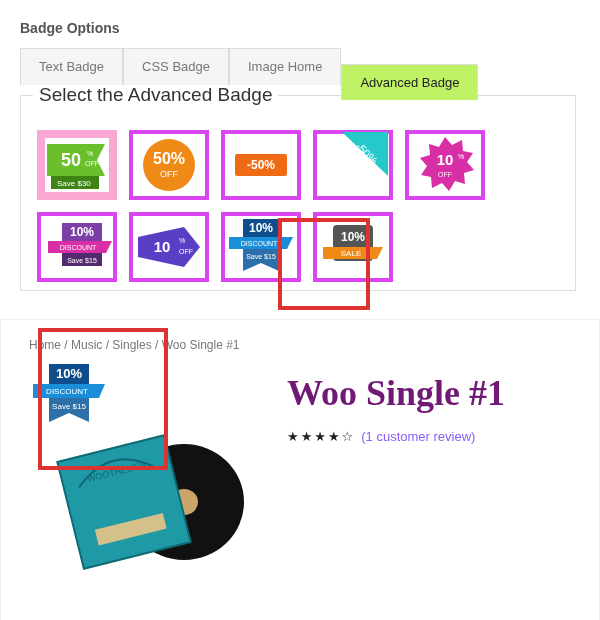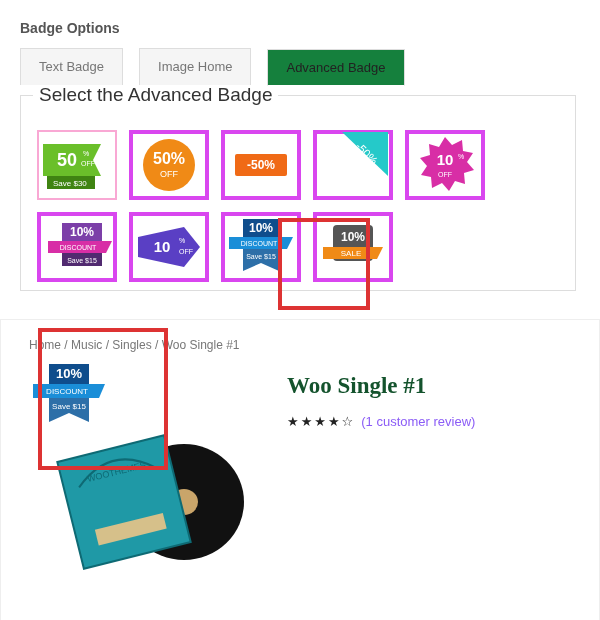--- a/index.html
+++ b/index.html
@@ -1,50 +1,51 @@
 <!DOCTYPE html>
 <html><head>
   <meta charset="utf-8">
   <style>
     *{box-sizing:border-box;margin:0;padding:0}
     body{font-family:-apple-system,Segoe UI,Arial,sans-serif;background:#fff;width:600px;height:620px;overflow:hidden}
     .admin-panel{padding:12px 24px 0 20px;background:#fff}
     .panel-title{font-size:14px;color:#555;font-weight:600;padding:8px 0 12px 0}
     .tabs{display:flex;gap:0;border-bottom:0}
-    .tab{padding:10px 18px;font-size:13px;color:#777;background:#f5f5f5;border:1px solid #ddd;border-bottom:none;cursor:pointer;margin-right:16px}
-    .tab.active{background:#15803d;color:#222;border-bottom:1px solid #fff;position:relative;top:1px}
+    .tab{padding:10px 18px;font-size:13px;color:#777;background:#f5f5f5;border:1px solid #ddd;border-bottom:none;cursor:pointer;margin-right:0}
+    .tab.active{background:#bef264;color:#222;border-bottom:1px solid #fff;position:relative;top:16px}
     .fieldset{border:1px solid #ddd;padding:14px 16px 8px 16px;margin-top:-1px}
     .fieldset-legend{font-size:19px;font-weight:400;color:#333;padding:0 6px;margin-left:-4px}
     .badge-grid{display:flex;flex-wrap:wrap;gap:12px;margin-top:10px}
     .badge-cell{width:80px;height:70px;border:4px solid #d946ef;display:flex;align-items:center;justify-content:center;position:relative;cursor:pointer;background:#fff}
-    .badge-cell.selected{border:2px solid #f9a8d4}
+    .badge-cell.selected{border:8px solid #f9a8d4}
     
     .callout{position:absolute;border:4px solid #d33;pointer-events:none;z-index:50}
     .callout-1{left:278px;top:218px;width:92px;height:92px}
     .callout-2{left:38px;top:328px;width:130px;height:142px}
     
     .preview{margin-top:28px;padding:18px 28px 16px 28px;border:1px solid #eee;height:326px;overflow:hidden}
     .crumbs{font-size:12px;color:#777;margin-bottom:10px}
     .prod{display:flex;gap:28px;margin-top:6px}
     .prod-img-wrap{position:relative;width:230px;height:200px}
-    .prod-title{font-family:Georgia,'Times New Roman',serif;font-size:23px;color:#14532d;line-height:1.2;margin-top:10px}
+    .prod-title{font-family:Georgia,'Times New Roman',serif;font-size:36px;color:#701a75;line-height:1.2;margin-top:10px}
     .rating{margin-top:14px;font-size:13px;color:#c0392b}
     .stars{color:#222;letter-spacing:2px;margin-right:6px}
     .review-link{color:#8b5cf6;text-decoration:none}
     
     svg{display:block}
   </style>
 </head>
 <body>
 
 <div class="admin-panel">
   <div class="panel-title">Badge Options</div>
 
   <div class="tabs">
     <div class="tab">Text Badge</div>
+    <div class="tab">CSS Badge</div>
     <div class="tab">Image Home</div>
     <div class="tab active">Advanced Badge</div>
   </div>
 
   <fieldset class="fieldset">
     <legend class="fieldset-legend">Select the Advanced Badge</legend>
 
     <div class="badge-grid">
 
       <div class="badge-cell selected">

